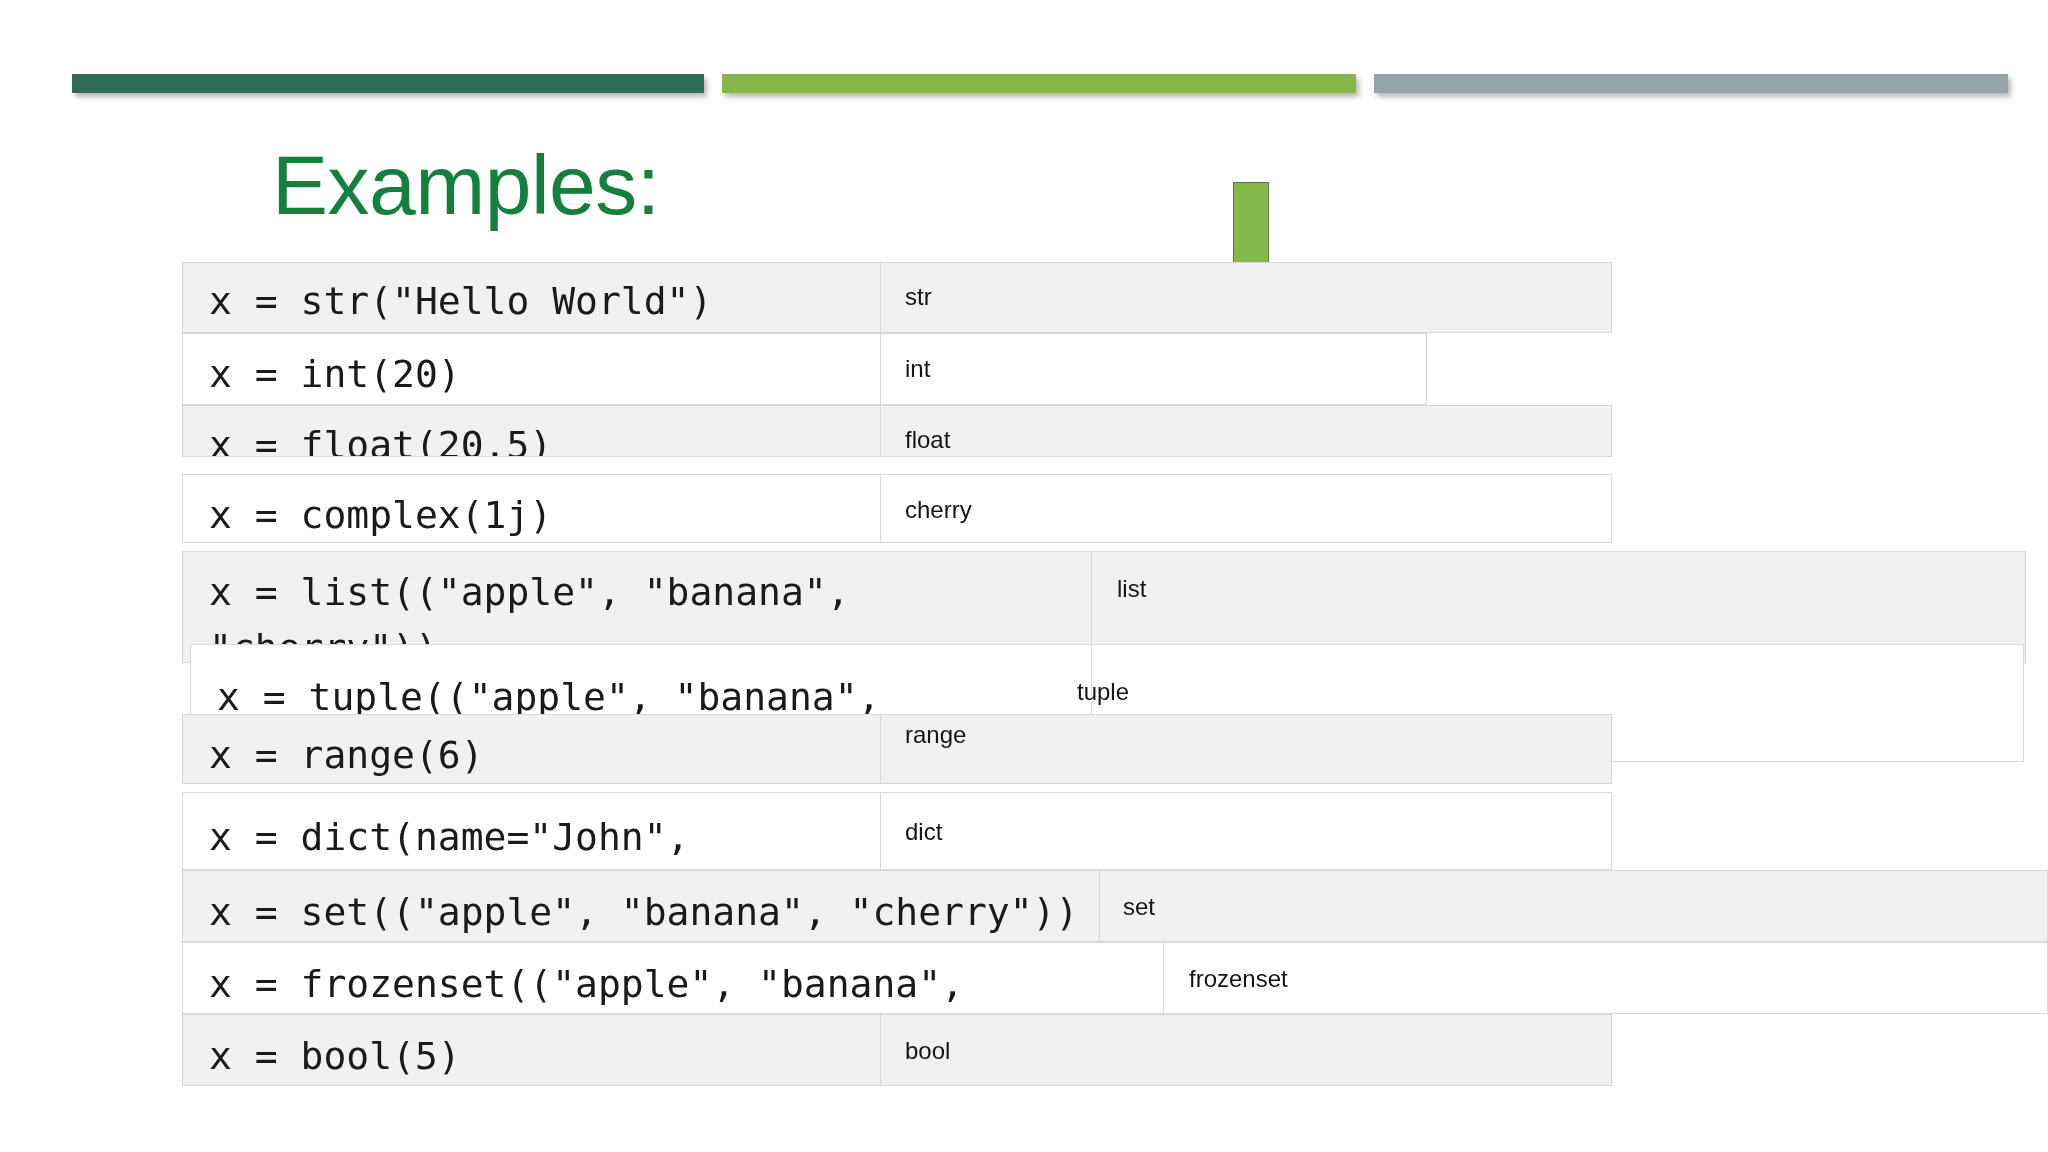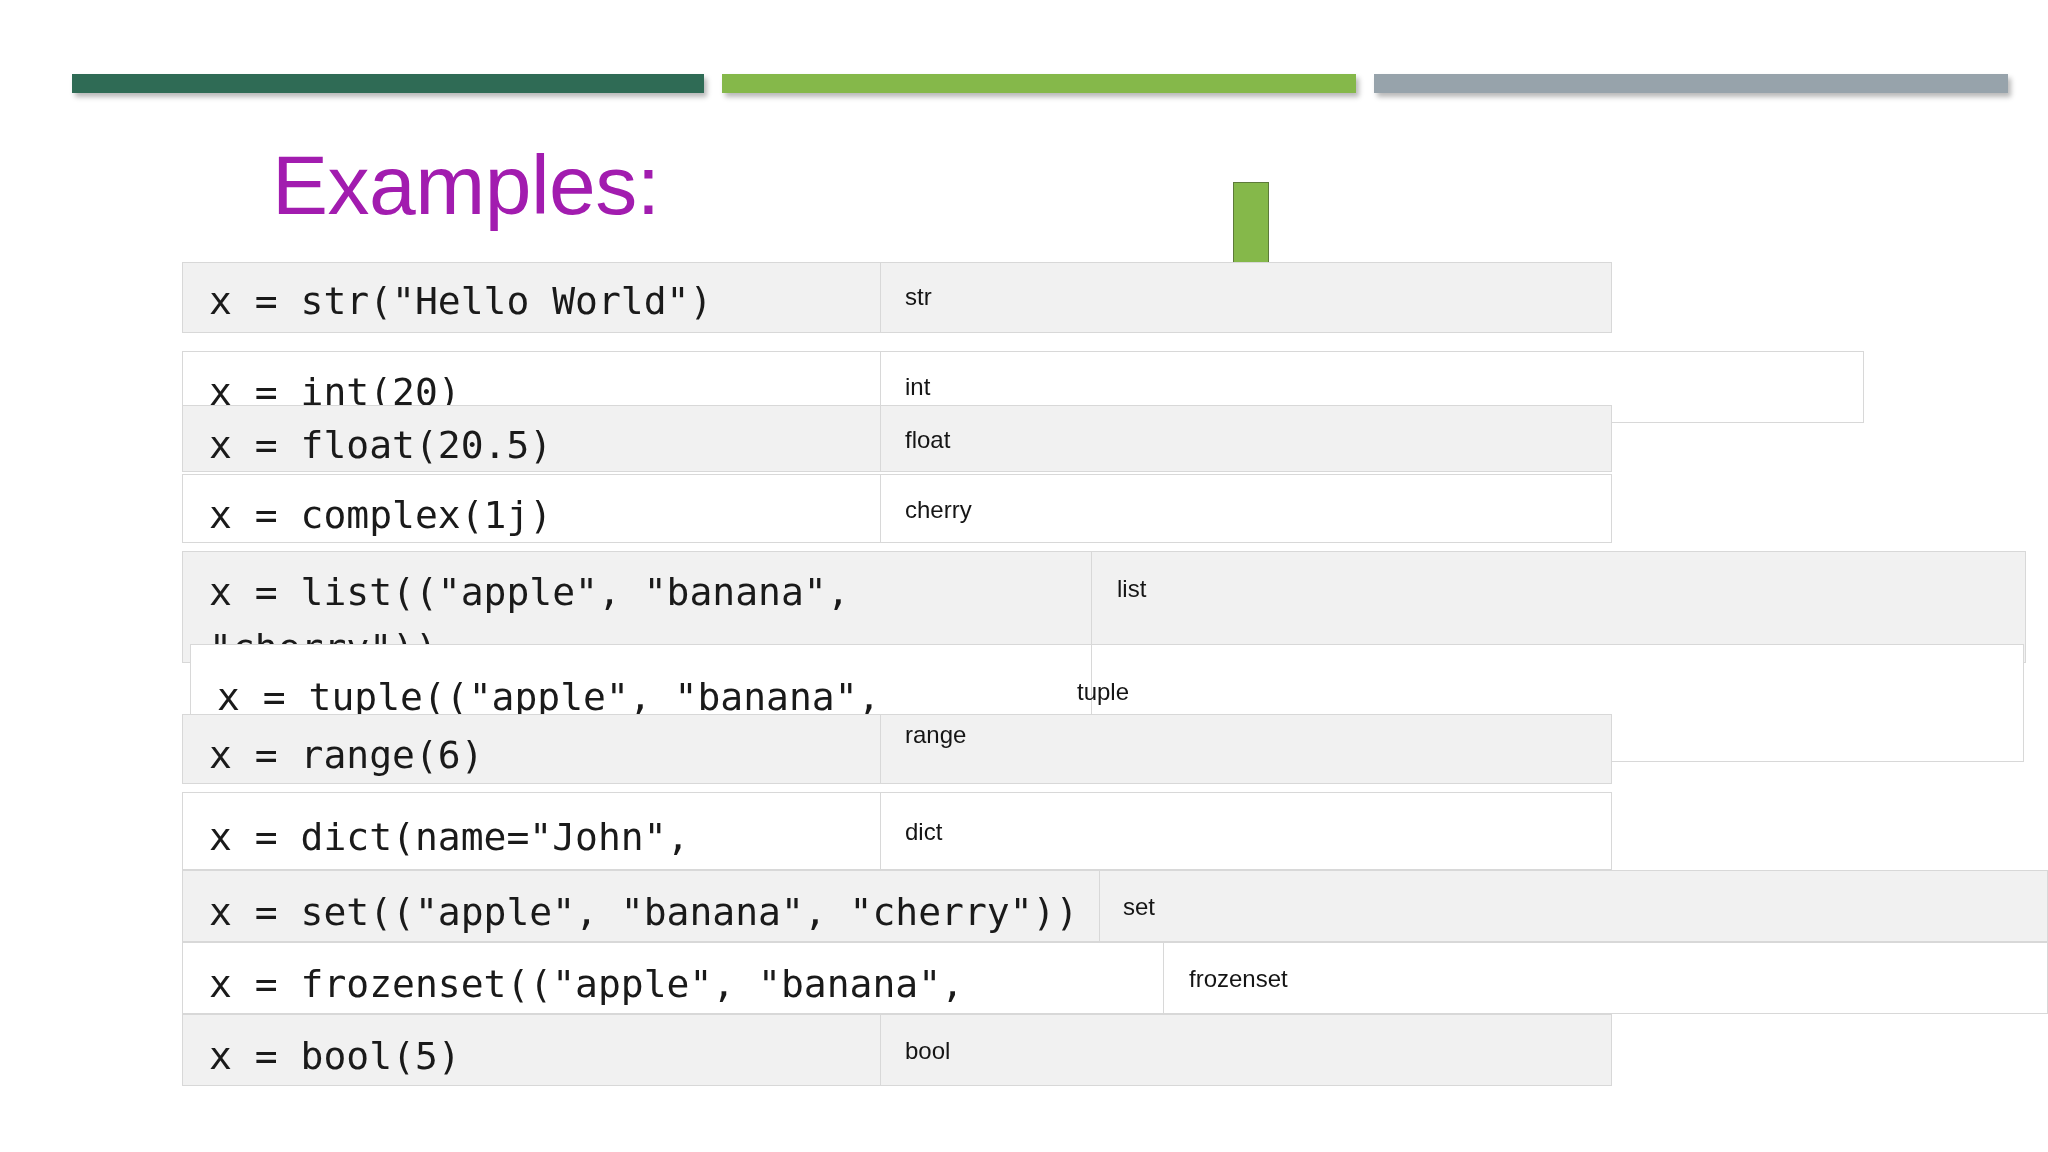--- a/index.html
+++ b/index.html
@@ -27,21 +27,21 @@
   #bar-gray  { left: 1374px; top: 74px; width: 634px; background: #97A3AB; }
 
   
   #page-title {
     position: absolute;
     left: 272px;
     top: 141px;
     font-size: 84px;
     line-height: 1.05;
     font-weight: 400;
-    color: #a21caf;
+    color: #15803d;
     letter-spacing: -0.5px;
     white-space: nowrap;
   }
 
   
   #accent-rect {
     position: absolute;
     left: 1233px;
     top: 182px;
     width: 34px;
@@ -97,27 +97,27 @@
   <div id="page-title">Examples:</div>
 
   <div id="accent-rect"></div>
 
   <div class="row shaded" style="left:182px; top:262px; width:1430px; height:71px;">
     <div class="vdiv" style="left:697px;"></div>
     <div class="code" style="left:26px; top:10px;">x = str("Hello World")</div>
     <div class="typename" style="left:722px; top:14px;">str</div>
   </div>
 
-  <div class="row plain" style="left:182px; top:351px; width:1682px; height:72px;">
+  <div class="row plain" style="left:182px; top:333px; width:1245px; height:72px;">
     <div class="vdiv" style="left:697px;"></div>
     <div class="code" style="left:26px; top:12px;">x = int(20)</div>
     <div class="typename" style="left:722px; top:15px;">int</div>
   </div>
 
-  <div class="row shaded" style="left:182px; top:405px; width:1430px; height:67px;">
+  <div class="row shaded" style="left:182px; top:405px; width:1430px; height:52px;">
     <div class="vdiv" style="left:697px;"></div>
     <div class="code" style="left:26px; top:11px;">x = float(20.5)</div>
     <div class="typename" style="left:722px; top:14px;">float</div>
   </div>
 
   <div class="row plain" style="left:182px; top:474px; width:1430px; height:69px;">
     <div class="vdiv" style="left:697px;"></div>
     <div class="code" style="left:26px; top:12px;">x = complex(1j)</div>
     <div class="typename" style="left:722px; top:15px;">cherry</div>
   </div>

